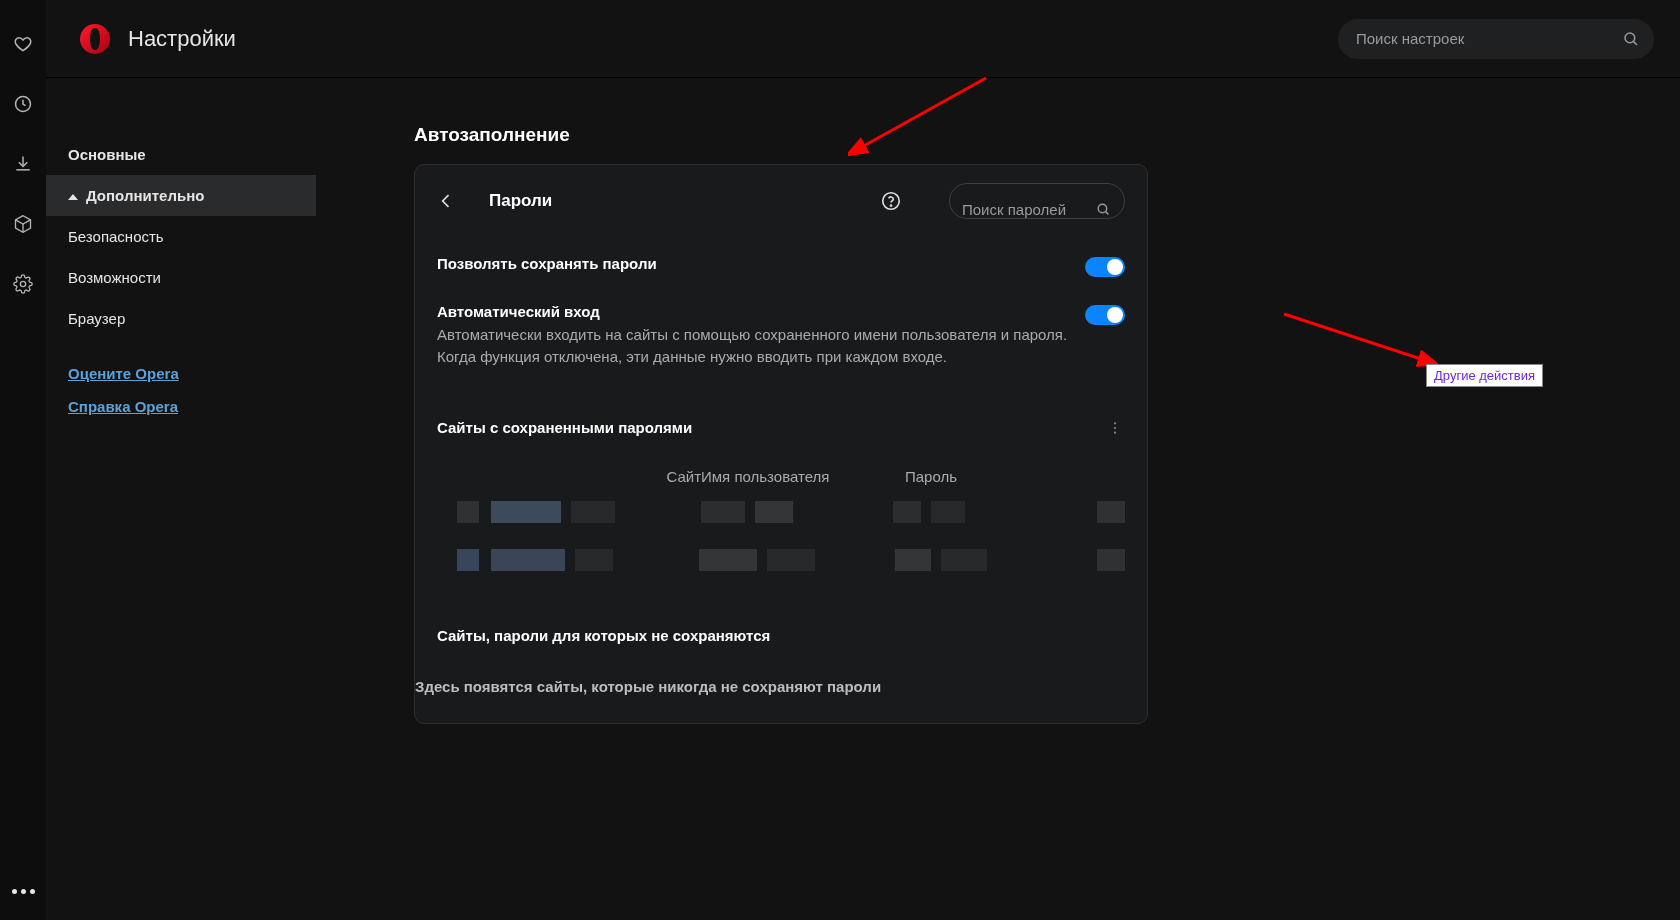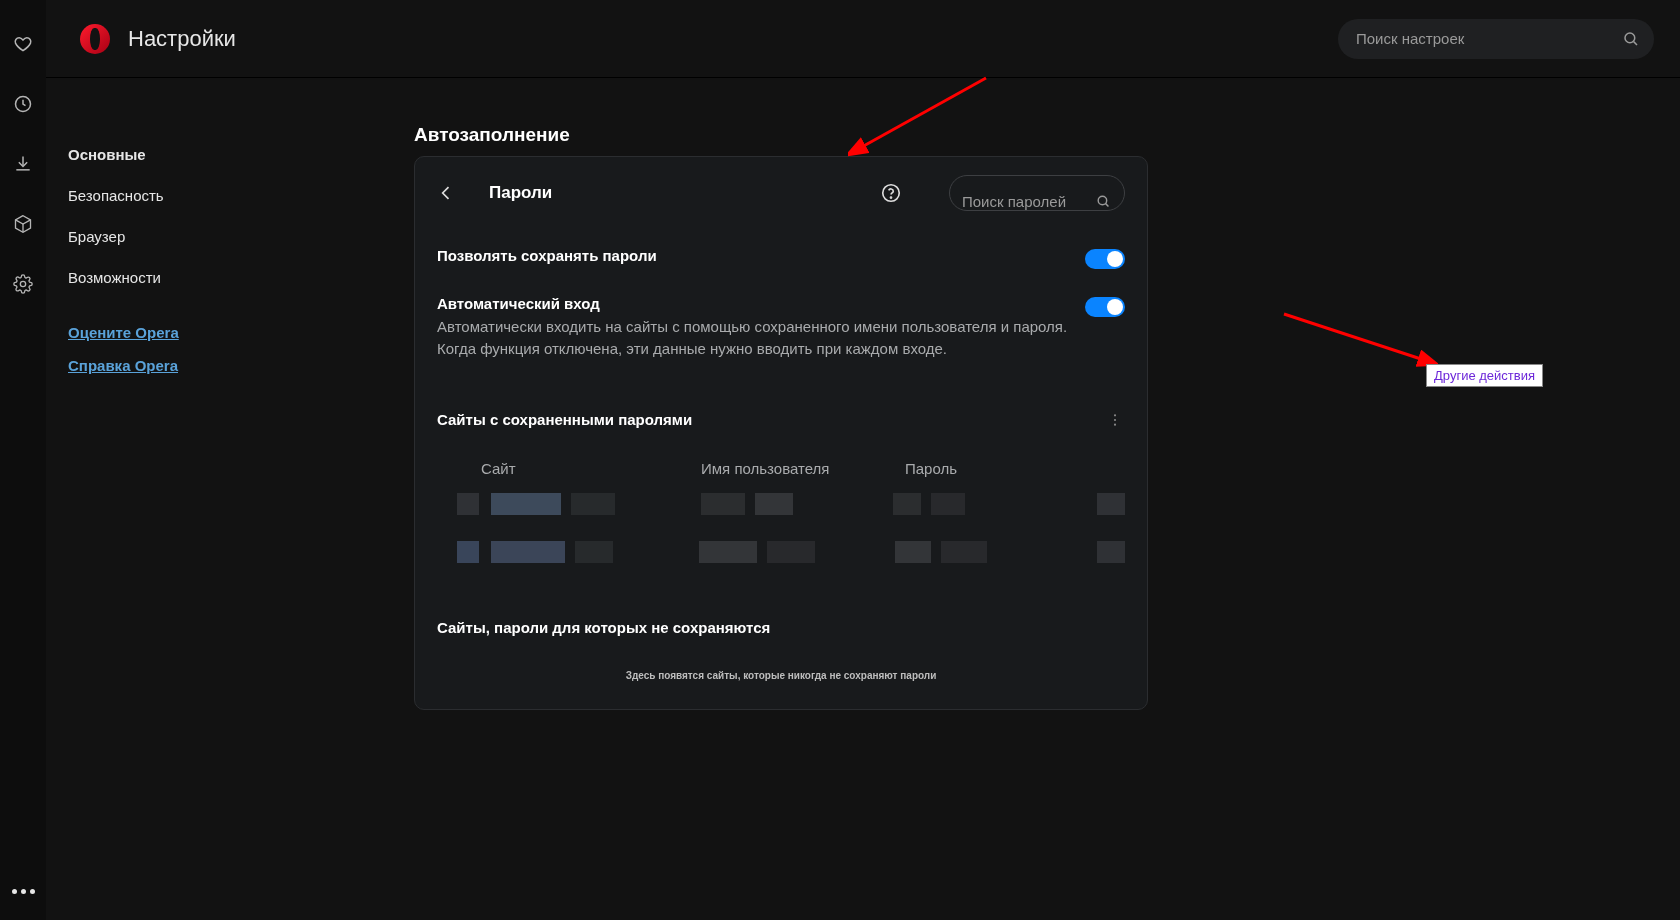--- a/index.html
+++ b/index.html
@@ -28,21 +28,21 @@
   .sidebar{ width:270px; padding-top:56px; }
   .side-item{ padding:12px 22px 12px 22px; font-size:15px; color:#e6e6e6; cursor:pointer; display:flex; align-items:center; gap:8px;}
   .side-item.bold{ font-weight:600; }
   .side-item.selected{ background:#2a2b2d; }
   .side-item.sub{ padding-left:22px; }
   .side-item .chev{ width:10px; height:10px; display:inline-block; border-left:5px solid transparent; border-right:5px solid transparent; border-bottom:6px solid #e6e6e6; transform:translateY(-1px); }
   .side-links{ padding:26px 22px 0 22px; display:flex; flex-direction:column; gap:16px; }
   .side-links a{ color:#5aa2d9; text-decoration:underline; font-size:15px; font-weight:600; cursor:pointer;}
 
   .content{ flex:1; padding:46px 36px 0 98px; position:relative; }
-  .section-h{ font-size:19px; font-weight:600; color:#fff; margin-bottom:10px; }
+  .section-h{ font-size:19px; font-weight:600; color:#fff; margin-bottom:18px; }
   .card{ background:#181a1c; border:1px solid #2b2d30; border-radius:10px; width:734px; padding:0; }
 
   .card-head{ display:flex; align-items:center; padding:18px 22px 18px 18px; gap:30px; }
   .back-btn{ width:26px; height:26px; color:#ddd; cursor:pointer; display:flex; align-items:center; justify-content:center;}
   .back-btn svg{ width:20px; height:20px; }
   .card-title{ font-size:17px; font-weight:600; color:#fff; }
   .card-head .grow{ flex:1; }
   .help-btn{ width:24px; height:24px; color:#ddd; margin-right:16px; cursor:pointer; display:flex; align-items:center; justify-content:center;}
   .help-btn svg{width:22px;height:22px;}
   .pw-search{ height:36px; width:176px; border:1px solid #3d3f42; border-radius:18px; display:flex; align-items:flex-end; padding:0 12px; color:#9a9a9a; font-size:15px;}
@@ -55,40 +55,40 @@
   .setting-desc{ font-size:15px; color:#a9abad; margin-top:4px; line-height:1.45; }
   .toggle{ width:40px; height:20px; background:#0a84ff; border-radius:10px; position:relative; flex:0 0 40px; margin-top:2px; cursor:pointer;}
   .toggle::after{ content:""; position:absolute; right:2px; top:2px; width:16px; height:16px; background:#fff; border-radius:50%; }
 
   .subhead-row{ display:flex; align-items:center; justify-content:space-between; padding:22px 22px 12px 22px;}
   .subhead{ font-size:15px; font-weight:600; color:#fff; }
   .more-btn{ color:#888; cursor:pointer; width:20px; height:28px; display:flex; align-items:center; justify-content:center; }
   .more-btn svg{ width:16px; height:18px; }
 
   .cols{ display:flex; padding:14px 22px 8px 66px; color:#a9abad; font-size:15px; }
-  .col.site{ width:220px; }
+  .col.site{ width:220px;text-align:right; }
   .col.user{ width:204px; }
   .col.pw{ flex:1; }
 
   .datarow{ display:flex; align-items:center; padding:8px 22px 8px 42px; gap:10px; }
   .ico-sq{ width:22px; height:22px; background:#2f3135; }
   .blk{ height:22px; background:#2b2d2f; }
   .blk.a{ width:70px; background:#3d4a5b; margin-left:2px;}
   .blk.a2{ width:44px; background:#272a2c; }
   .blk.b{ width:44px; }
   .blk.b2{ width:38px; }
   .blk.c{ width:28px; }
   .blk.c2{ width:34px; }
   .blk.d{ width:28px; background:#2f3135; }
   .gap{ flex:1; }
   .blk.alt1{ background:#3b4558; }
   .blk.alt2{ background:#333538; }
   .blk.alt3{ background:#2b2d2f; opacity:.85;}
 
-  .empty{ text-align:center; color:#bdbdbd; font-size:10px; font-weight:600; padding:22px 0 28px 0;}
+  .empty{ text-align:left; color:#bdbdbd; font-size:15px; font-weight:600; padding:22px 0 28px 0;}
 
   
   .arrow1{ position:absolute; left:532px; top:-6px; pointer-events:none; }
   .arrow2{ position:absolute; left:962px; top:230px; pointer-events:none; }
   .tooltip{ position:absolute; background:#fff; color:#6d28d9; border:1px solid #888; font-size:13px; padding:3px 7px; white-space:nowrap;}
   .tooltip.t1{ left:1110px; top:286px; }
 </style>
 </head>
 <body>
 
@@ -148,28 +148,32 @@
           </svg>
       </div>
     </div>
 
     <div class="body">
 
       <div class="sidebar">
         <div class="side-item bold">
             <span>Основные</span>
           </div>
+        <div class="side-item bold selected">
+            <span class="chev"></span>
+            <span>Дополнительно</span>
+          </div>
         <div class="side-item sub">
             <span>Безопасность</span>
           </div>
         <div class="side-item sub">
+            <span>Возможности</span>
+          </div>
+        <div class="side-item sub">
             <span>Браузер</span>
-          </div>
-        <div class="side-item sub">
-            <span>Возможности</span>
           </div>
         <div class="side-links">
           <a>Оцените Opera</a>
           <a>Справка Opera</a>
         </div>
       </div>
 
       <div class="content">
         <div class="section-h">Автозаполнение</div>
 

